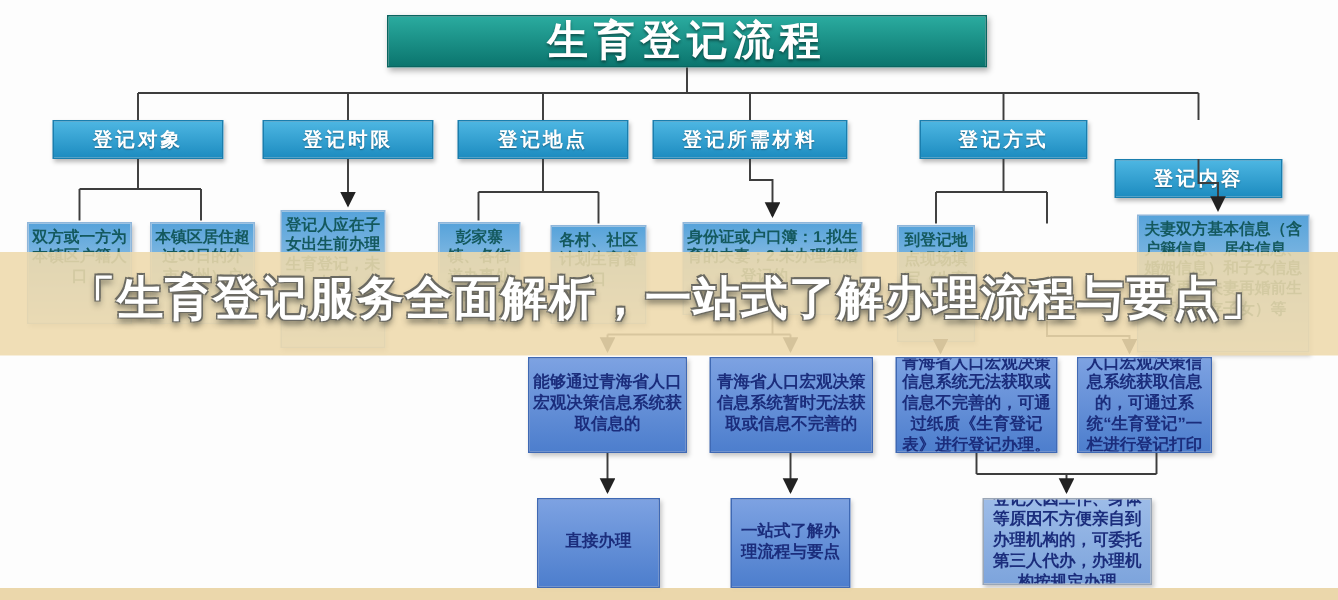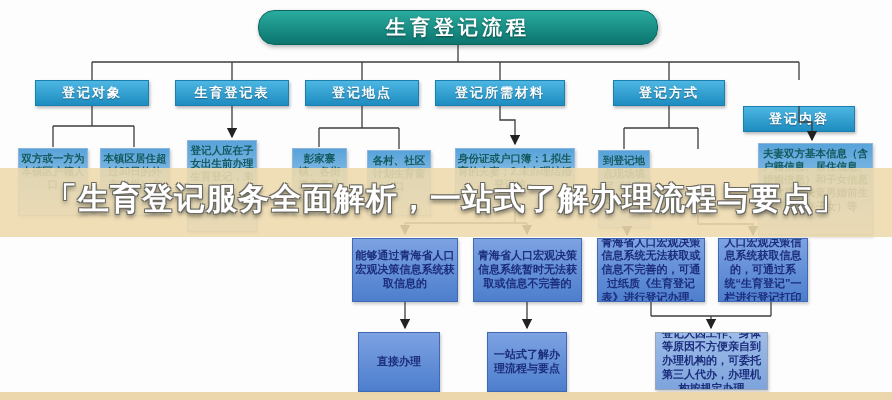--- a/index.html
+++ b/index.html
@@ -2,23 +2,23 @@
 <html><head>
 <meta charset="utf-8">
 <style>
   html,body{margin:0;padding:0;background:#ffffff;}
   body{font-family:"Liberation Sans","DejaVu Sans",sans-serif;}
   .stage{position:relative;width:892px;height:400px;background:#fdfdfd;overflow:hidden;}
 
   .node{position:absolute;box-sizing:border-box;display:flex;align-items:center;justify-content:center;
         text-align:center;word-break:break-all;line-height:1.25;}
 
-  .title-bar{left:258px;top:10px;width:400px;height:35px;border-radius:16px;
+  .title-bar{left:258px;top:10px;width:400px;height:35px;border-radius:0;
       background:linear-gradient(#2aab9f,#0b756e);border:1px solid #0a6560;
-      color:#fff;font-size:20px;font-weight:bold;letter-spacing:4px;
+      color:#fff;font-size:27px;font-weight:bold;letter-spacing:4px;
       text-shadow:0 1px 2px rgba(0,0,0,.45);box-shadow:1px 2px 4px rgba(0,0,0,.3);}
 
   .cat{height:26px;top:80px;background:linear-gradient(#4db6e2,#1d8cc0);border:1px solid #1a7eae;
       color:#fff;font-size:13px;font-weight:bold;letter-spacing:2px;
       text-shadow:0 1px 1px rgba(0,0,0,.35);box-shadow:1px 2px 3px rgba(0,0,0,.28);}
 
   .detail{background:linear-gradient(#57a3da,#c7dcf0);border:1px solid #8fb6da;
       color:#14595e;font-size:10.5px;font-weight:bold;padding:3px 2px;
       box-shadow:1px 2px 3px rgba(0,0,0,.22);overflow:hidden;align-items:flex-start;}
 
@@ -99,21 +99,21 @@
 
     <line x1="651" y1="302" x2="651" y2="316"></line>
     <line x1="771" y1="302" x2="771" y2="316"></line>
     <line x1="651" y1="316" x2="771" y2="316"></line>
     <line x1="711" y1="316" x2="711" y2="328" marker-end="url(#ah)"></line>
   </svg>
 
   <div class="node title-bar z1">生育登记流程</div>
 
   <div class="node cat z1" style="left:35px;width:114px;">登记对象</div>
-  <div class="node cat z1" style="left:175px;width:114px;">生育登记表</div>
+  <div class="node cat z1" style="left:175px;width:114px;">登记时限</div>
   <div class="node cat z1" style="left:305px;width:114px;">登记地点</div>
   <div class="node cat z1" style="left:435px;width:130px;">登记所需材料</div>
   <div class="node cat z1" style="left:613px;width:112px;">登记方式</div>
   <div class="node cat z1" style="left:743px;width:112px;margin-top:26px;">登记内容</div>
 
   <div class="node detail z1" style="left:18px;top:148px;width:70px;height:68px;">双方或一方为本镇区户籍人口</div>
   <div class="node detail z1" style="left:100px;top:148px;width:70px;height:68px;">本镇区居住超过30日的外市（州）户</div>
   <div class="node detail z1" style="left:187px;top:140px;width:70px;height:92px;">登记人应在子女出生前办理生育登记，未办理</div>
   <div class="node detail z1" style="left:292px;top:148px;width:55px;height:68px;">彭家寨镇、各街道办事处计划生育</div>
   <div class="node detail z1" style="left:367px;top:150px;width:64px;height:66px;">各村、社区计划生育窗口</div>

